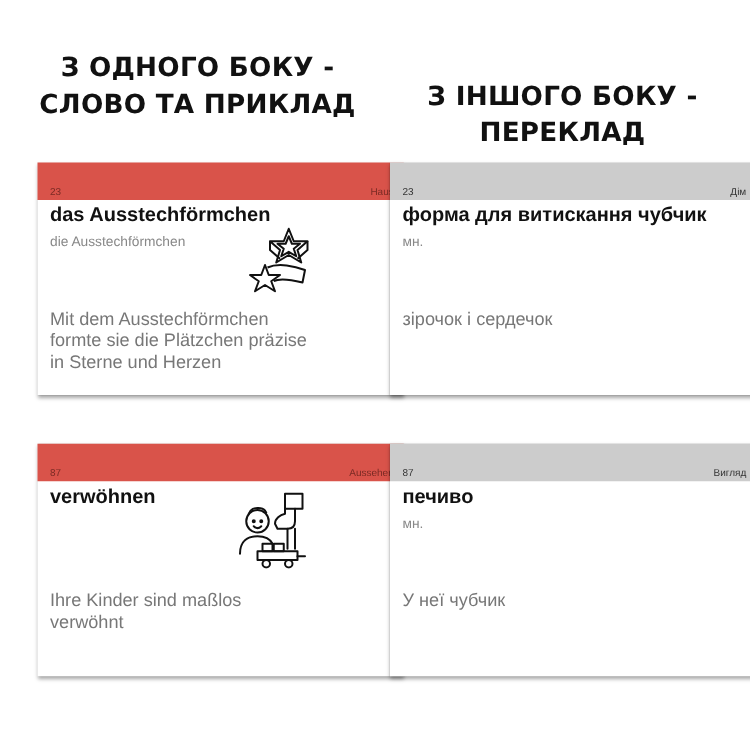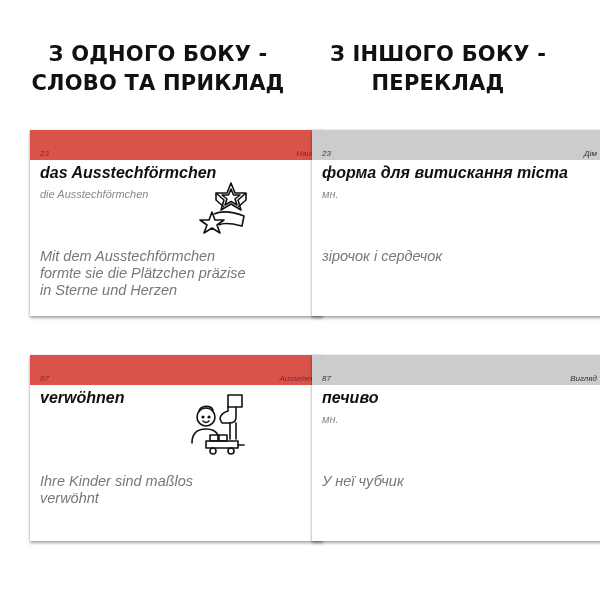--- a/index.html
+++ b/index.html
@@ -3,25 +3,24 @@
 <meta charset="utf-8">
 <style>
   html, body { margin:0; padding:0; background:#ffffff; }
   body { width:600px; height:600px; position:relative; overflow:hidden; font-family:"Liberation Sans", sans-serif; }
   .heading {
     position:absolute; top:40px; width:260px; text-align:center;
     font-family:"DejaVu Sans", sans-serif; font-weight:bold; font-size:21px; line-height:29px; color:#111;
     letter-spacing:0.2px;
   }
   .heading.left { left:28px; }
-  .heading.right { left:308px; }
+  .heading.right { left:320px;margin-top:23px; }
   .card {
     position:absolute; width:293px; height:186px; background:#fff;
     box-shadow: 0 2px 3px rgba(0,0,0,0.35), 0 0 1px rgba(0,0,0,0.25);
-    font-style: italic;
   }
   .card .hdr {
     position:absolute; left:0; top:0; right:0; height:30px;
   }
   .card .num { position:absolute; left:10px; bottom:2px; font-size:8px; color:#7a2a24; }
   .card .cat { position:absolute; right:8px; bottom:2px; font-size:8px; color:#7a2a24; }
   .card.grey .num, .card.grey .cat { color:#333; }
   .card .word { position:absolute; left:10px; top:34px; font-size:16px; font-weight:bold; color:#111; }
   .card .sub { position:absolute; left:10px; top:58px; font-size:11px; color:#888; }
   .card .example { position:absolute; left:10px; font-size:14.5px; line-height:17px; color:#777; width:240px; }
@@ -62,21 +61,21 @@
     <div>formte sie die Plätzchen präzise</div>
     <div>in Sterne und Herzen</div>
   </div>
 </div>
 
 <div class="card grey" style="left:312px; top:130px;">
   <div class="hdr" style="background:#cccccc;">
     <span class="num">23</span>
     <span class="cat">Дім</span>
   </div>
-  <div class="word">форма для витискання тіста</div>
+  <div class="word">форма для витискання чубчик</div>
   <div class="sub">мн.</div>
   <div class="example" style="top:118px;">
     <div>зірочок і сердечок</div>
   </div>
 </div>
 
 <div class="card red" style="left:30px; top:355px;">
   <div class="hdr" style="background:#d9534a;">
     <span class="num">87</span>
     <span class="cat">Aussehen</span>

